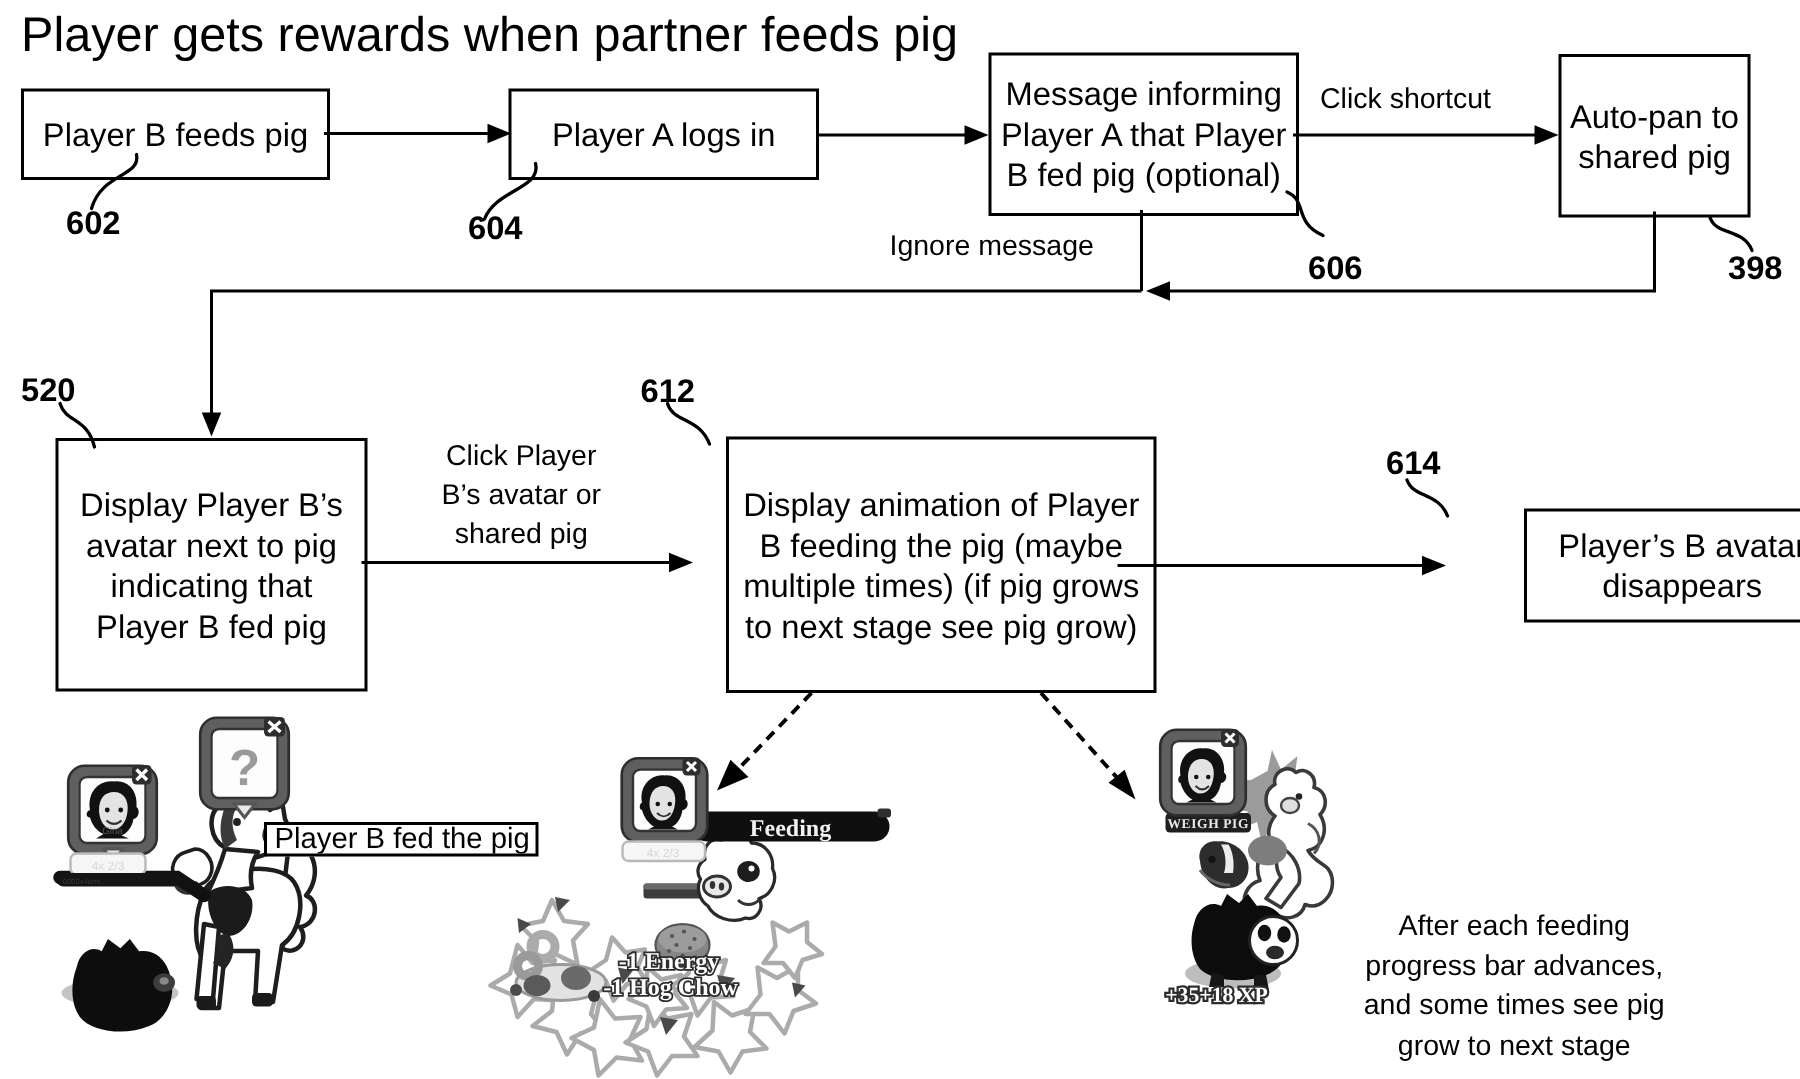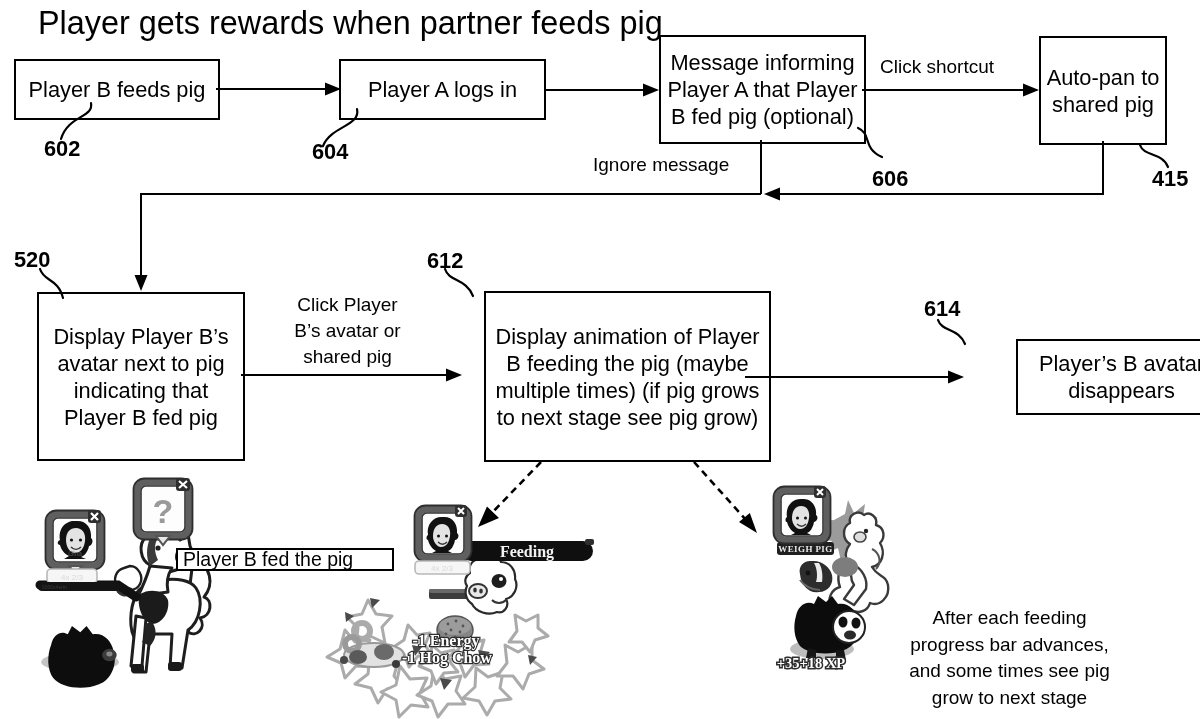--- a/index.html
+++ b/index.html
@@ -8,34 +8,34 @@
   .box{position:absolute;border:2px solid #000;background:#fff;display:flex;
        align-items:center;justify-content:center;text-align:center;
        font-size:21.8px;line-height:27px;}
   .lbl{position:absolute;font-weight:bold;font-size:21.8px;}
   .txt{position:absolute;font-size:19px;line-height:26px;}
   svg{position:absolute;left:0;top:0;}
 </style>
 </head>
 <body>
 <div id="page">
-  <div class="txt" style="left:38px;top:5px;font-size:32.4px;line-height:36px;white-space:nowrap;">Player gets rewards when partner feeds pig</div>
+  <div class="txt" style="left:14px;top:5px;font-size:32.4px;line-height:36px;white-space:nowrap;">Player gets rewards when partner feeds pig</div>
 
   <div class="box" style="left:14px;top:59px;width:202px;height:57px;">Player B feeds pig</div>
   <div class="box" style="left:339px;top:59px;width:203px;height:57px;">Player A logs in</div>
   <div class="box" style="left:659px;top:35px;width:203px;height:105px;">Message informing<br>Player A that Player<br>B fed pig (optional)</div>
   <div class="box" style="left:1039px;top:36px;width:124px;height:105px;">Auto-pan to<br>shared pig</div>
   <div class="box" style="left:37px;top:292px;width:204px;height:165px;text-align:center;">Display Player B’s<br>avatar next to pig<br>indicating that<br>Player B fed pig</div>
   <div class="box" style="left:484px;top:291px;width:283px;height:167px;">Display animation of Player<br>B feeding the pig (maybe<br>multiple times) (if pig grows<br>to next stage see pig grow)</div>
   <div class="box" style="left:1016px;top:339px;width:207px;height:72px;">Player’s B avatar<br>disappears</div>
 
   <div class="lbl" style="left:44px;top:136px;">602</div>
   <div class="lbl" style="left:312px;top:139px;">604</div>
   <div class="lbl" style="left:872px;top:166px;">606</div>
-  <div class="lbl" style="left:1152px;top:166px;">415</div>
+  <div class="lbl" style="left:1152px;top:166px;">398</div>
   <div class="lbl" style="left:14px;top:247px;">520</div>
   <div class="lbl" style="left:427px;top:248px;">612</div>
   <div class="lbl" style="left:924px;top:296px;text-align:center;">614</div>
 
   <div class="txt" style="left:593px;top:152px;">Ignore message</div>
   <div class="txt" style="left:880px;top:54px;">Click shortcut</div>
   <div class="txt" style="left:260px;top:292px;width:175px;text-align:center;">Click Player<br>B’s avatar or<br>shared pig</div>
   <div class="txt" style="left:892px;top:605px;width:235px;text-align:center;line-height:26.5px;">After each feeding<br>progress bar advances,<br>and some times see pig<br>grow to next stage</div>
 
   <svg width="1200" height="719" viewBox="0 0 1200 719">
@@ -276,14 +276,14 @@
         <circle cx="797.5" cy="518" r="1.5" fill="#111"></circle>
         <circle cx="805.5" cy="518" r="1.5" fill="#111"></circle>
         <path d="M797 524 C 800 527 803 527 806 524" stroke="#333" stroke-width="1.3" fill="none"></path>
         <rect x="814" y="486" width="12" height="12" rx="3" fill="#2e2e2e"></rect>
         <path d="M817 489 L 823 495 M823 489 L 817 495" stroke="#fff" stroke-width="2"></path>
       </g>
 
       <text x="811" y="668" font-size="14.5" font-weight="bold" fill="#fff" stroke="#2d2d2d" stroke-width="3" paint-order="stroke" style="paint-order:stroke" text-anchor="middle" font-family="Liberation Serif, serif">+35+18 XP</text>
     </g>
   </svg>
-  <div style="position:absolute;left:176px;top:548px;width:218px;height:23px;box-sizing:border-box;border:2px solid #000;background:#fff;font-size:19.5px;line-height:19px;padding-left:5px;white-space:nowrap;overflow:hidden;">Player B fed the pig</div>
+  <div style="position:absolute;left:176px;top:548px;width:183px;height:23px;box-sizing:border-box;border:2px solid #000;background:#fff;font-size:19.5px;line-height:19px;padding-left:5px;white-space:nowrap;overflow:hidden;">Player B fed the pig</div>
 </div>
 
 </body></html>

